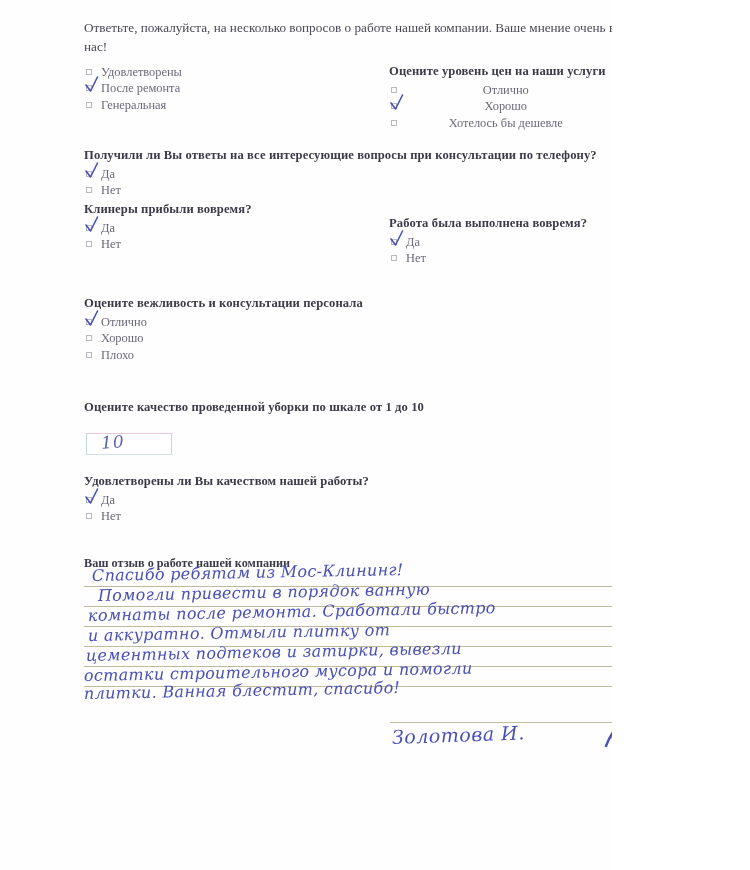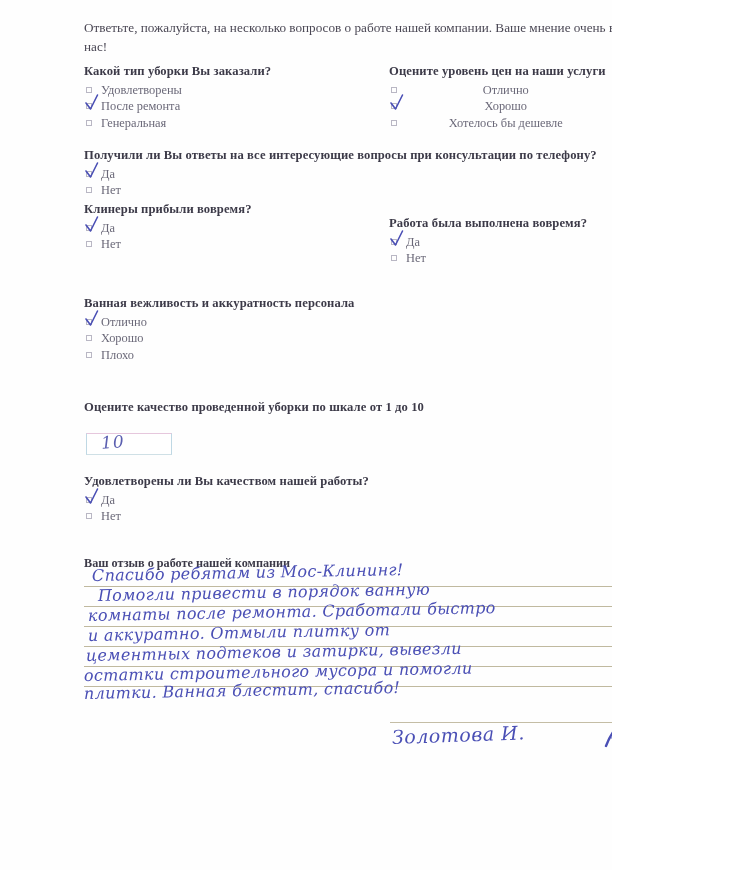--- a/index.html
+++ b/index.html
@@ -162,21 +162,20 @@
 <body>
 
 <div id="page">
 
   <div class="scan-mark" style="left:746px;top:148px;width:2px;height:12px;"></div>
   <div class="scan-mark" style="left:746px;top:262px;width:2px;height:12px;"></div>
 
   <div class="intro">Ответьте, пожалуйста, на несколько вопросов о работе нашей компании. Ваше мнение очень важно для нас!</div>
 
   <div class="block" style="left:84px;top:64px;">
-    <div class="q-title">Какой тип уборки Вы заказали?</div>
     <div class="opt">
       <span class="box"></span>
       <span>Удовлетворены</span>
     </div>
     <div class="opt">
       <span class="box"></span>
       <span class="tick">
           <svg viewBox="0 0 17 20">
             <path d="M2 10 L6.5 16 L13.5 2" fill="none" stroke="#4a4fb5" stroke-width="1.6" stroke-linecap="round" stroke-linejoin="round"></path>
           </svg>
@@ -255,21 +254,21 @@
         </span>
       <span>Да</span>
     </div>
     <div class="opt">
       <span class="box"></span>
       <span>Нет</span>
     </div>
   </div>
 
   <div class="block" style="left:84px;top:296px;">
-    <div class="q-title">Ванная вежливость и аккуратность персонала</div>
+    <div class="q-title">Оцените вежливость и консультации персонала</div>
     <div class="opt">
       <span class="box"></span>
       <span class="tick">
           <svg viewBox="0 0 17 20">
             <path d="M2 10 L6.5 16 L13.5 2" fill="none" stroke="#4a4fb5" stroke-width="1.6" stroke-linecap="round" stroke-linejoin="round"></path>
           </svg>
         </span>
       <span>Отлично</span>
     </div>
     <div class="opt">

